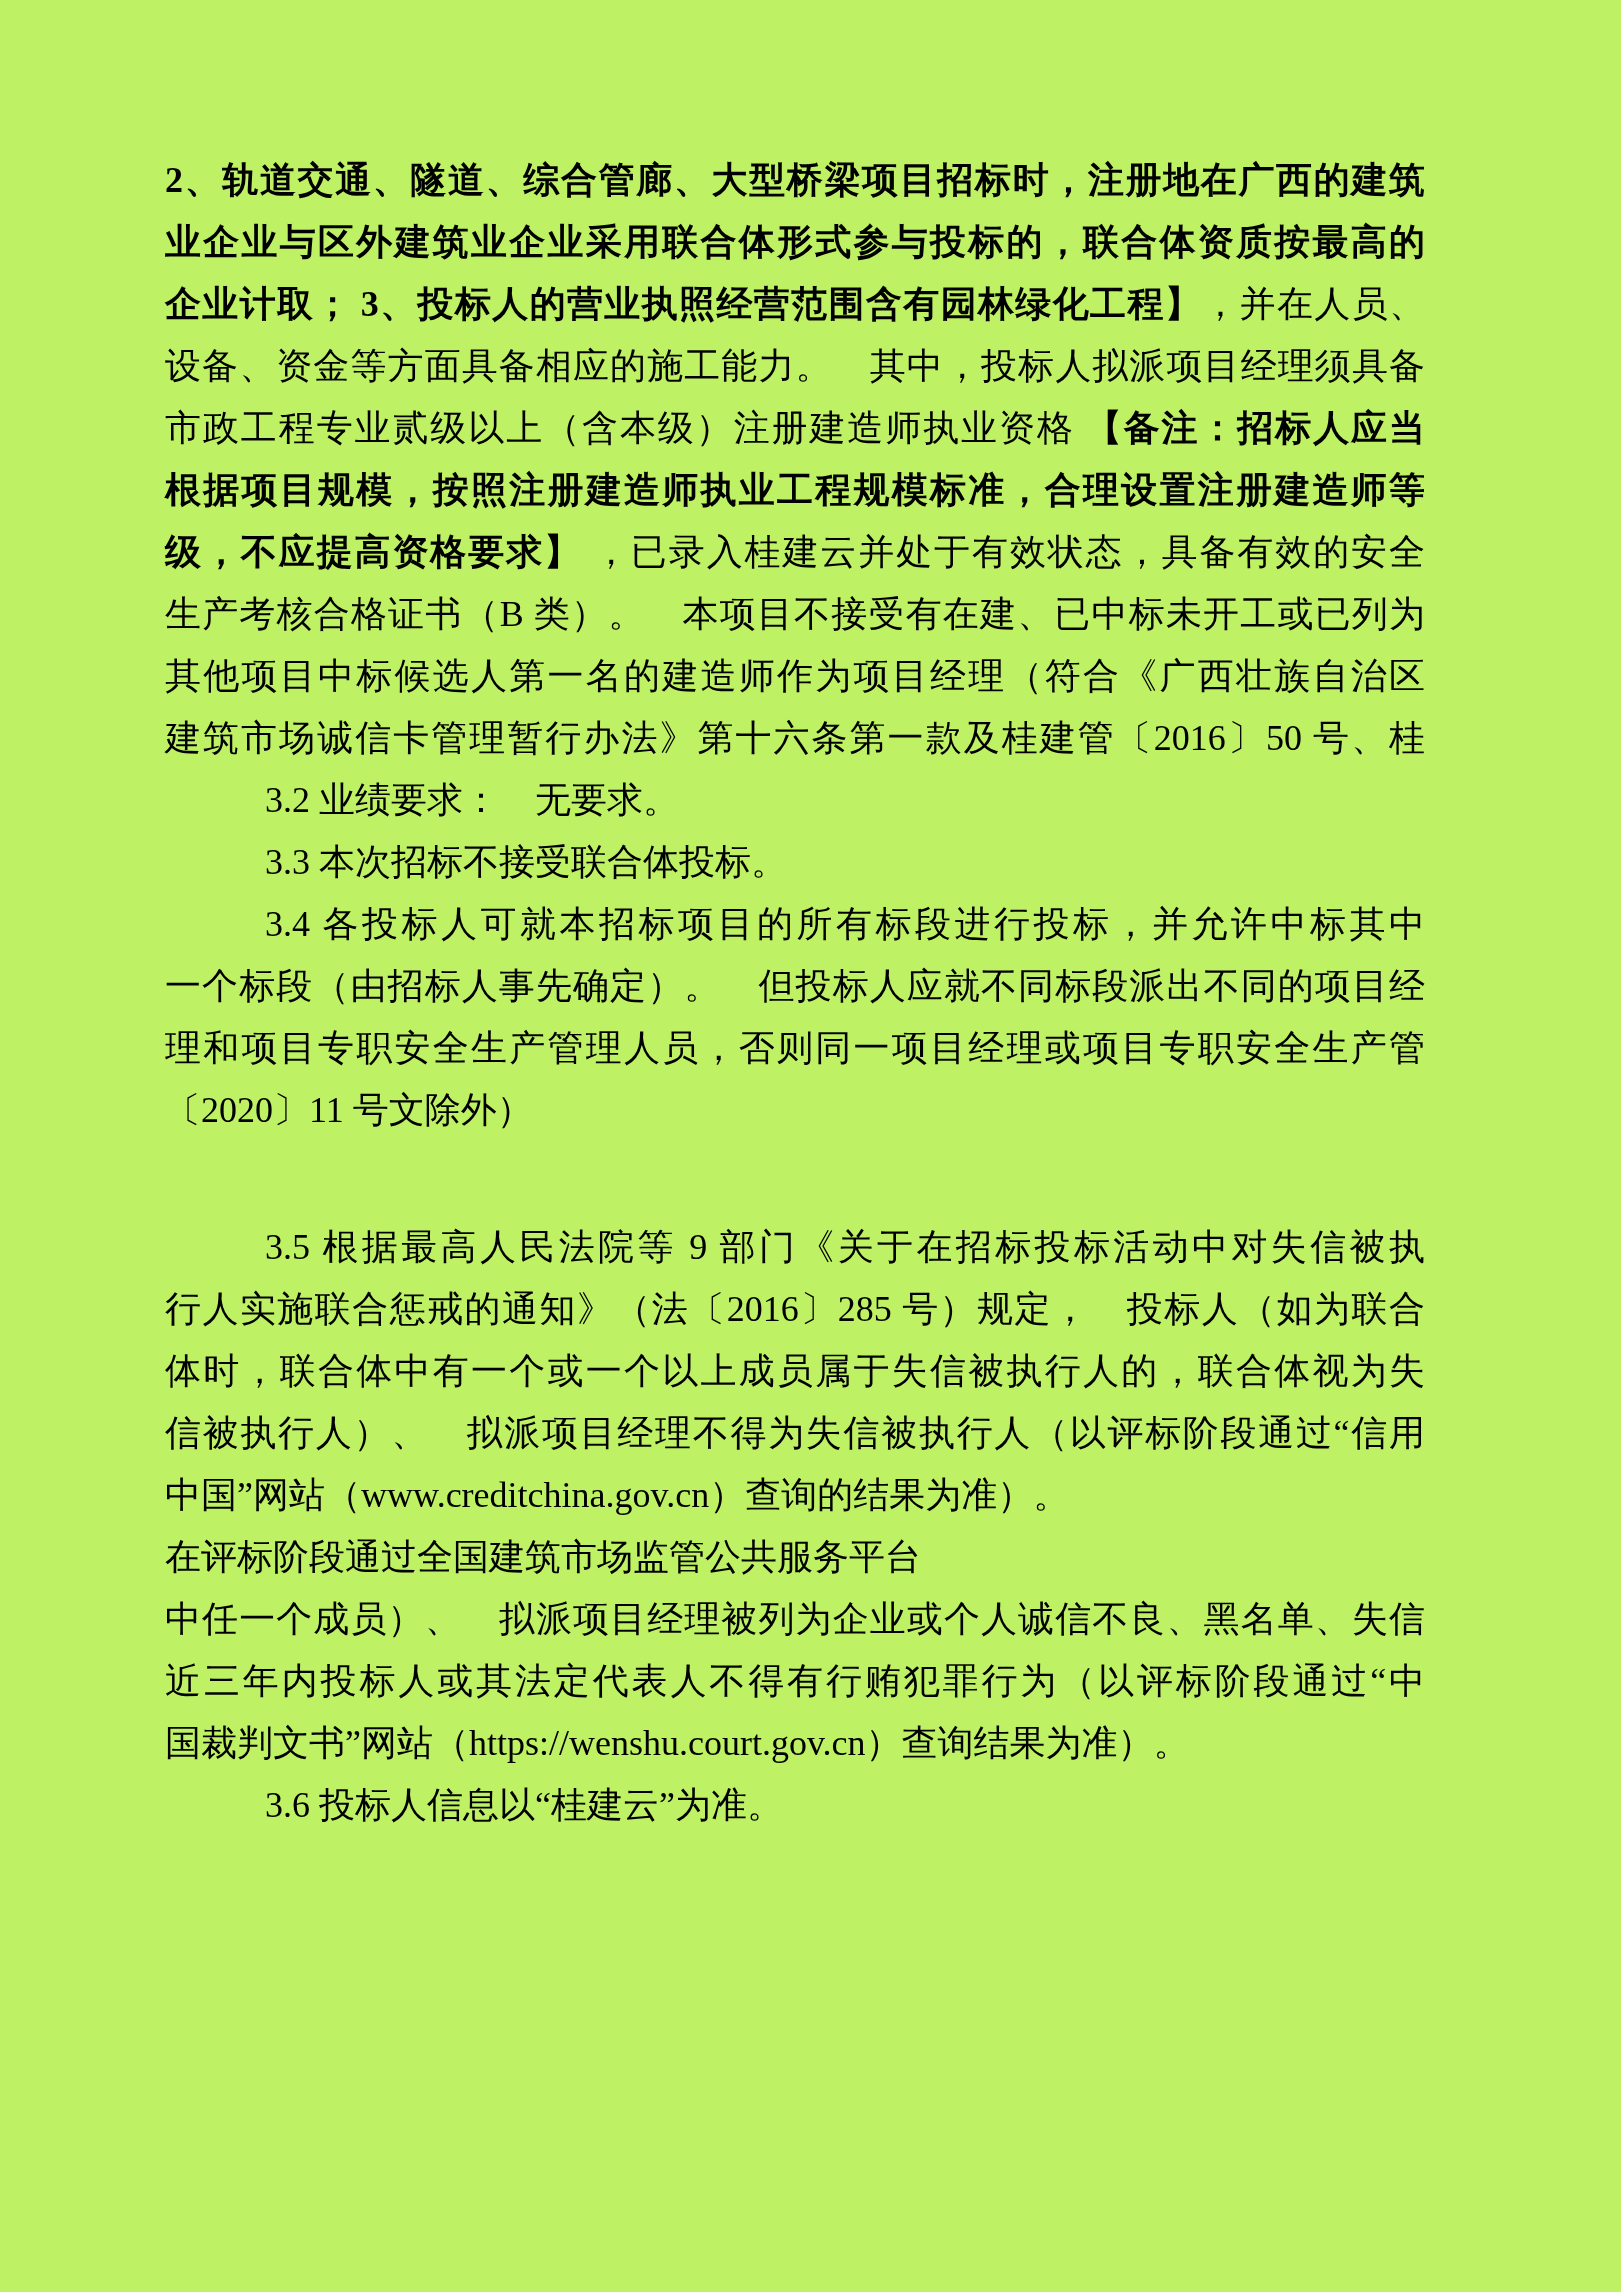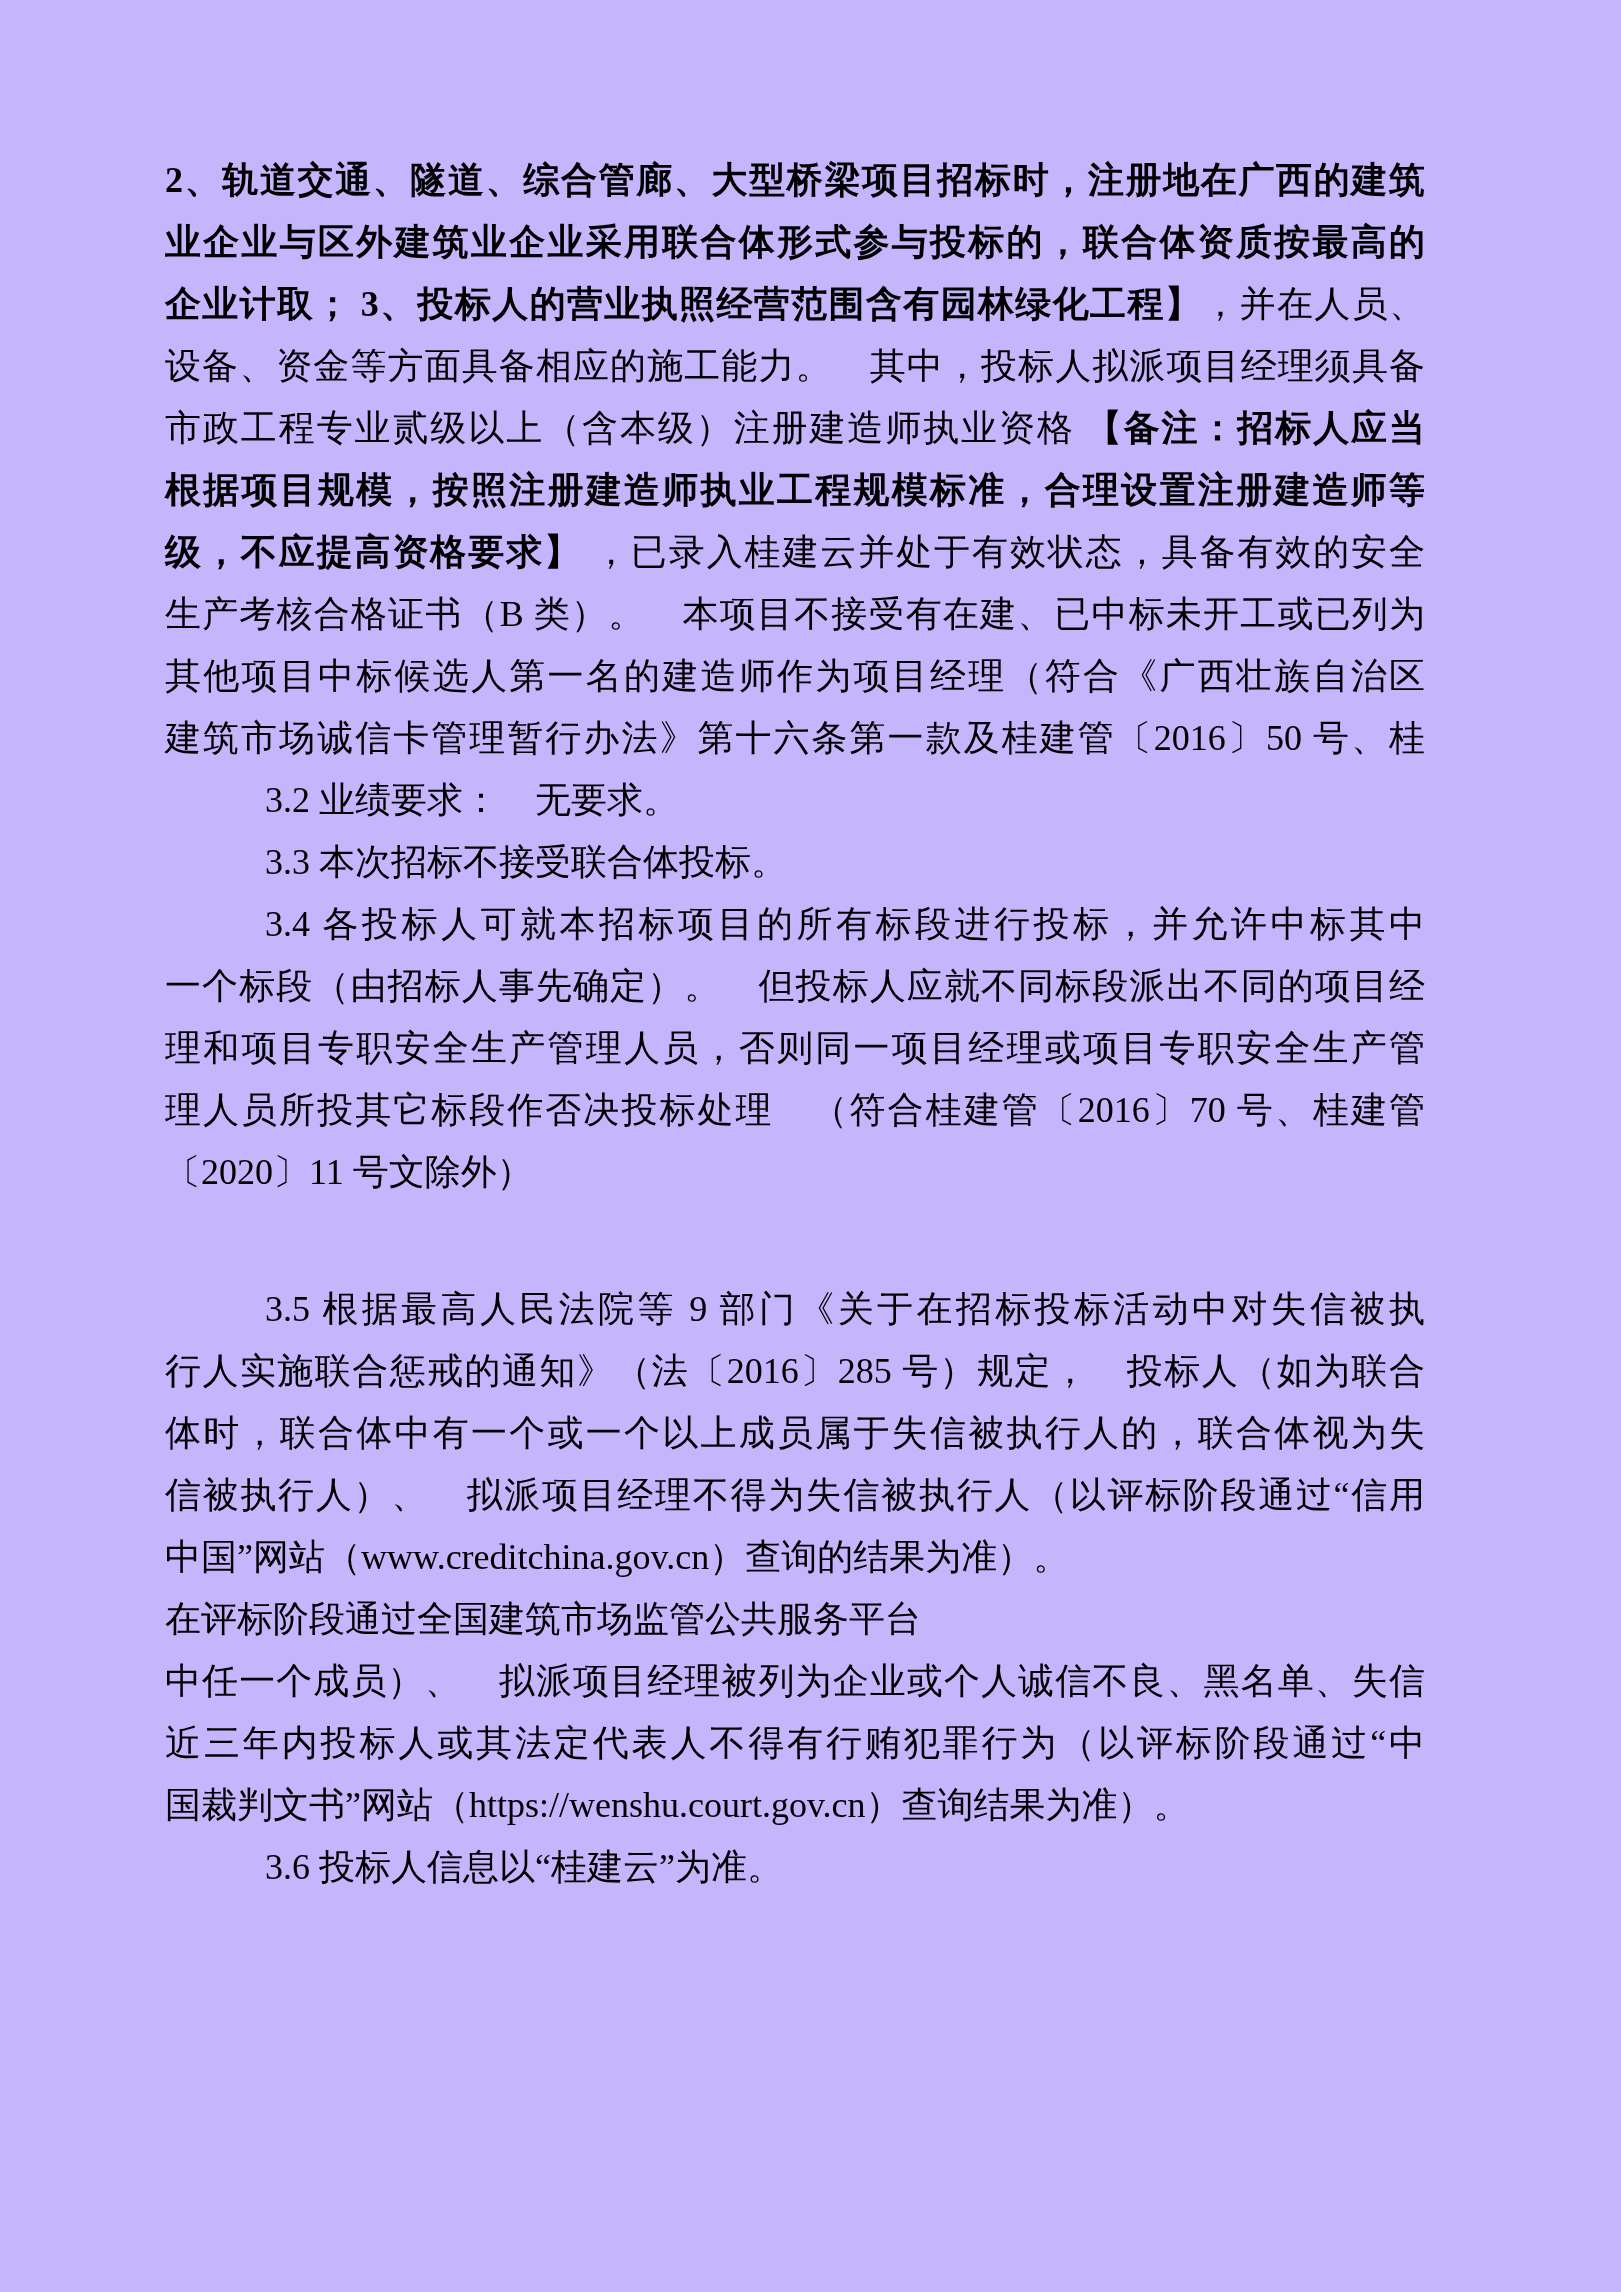--- a/index.html
+++ b/index.html
@@ -4,21 +4,21 @@
 <style>
   html, body {
     margin: 0;
     padding: 0;
     background: #ffffff;
   }
   .page {
     position: relative;
     width: 1621px;
     height: 2293px;
-    background: #c4b5fd;
+    background: #bef264;
     overflow: hidden;
     font-family: "Liberation Serif", "DejaVu Serif", serif;
     color: #000000;
   }
   .doc {
     position: absolute;
     left: 165px;
     top: 149px;
     width: 1260px;
   }
@@ -56,21 +56,20 @@
       <div class="line flush"><span class="b">根据项目规模，按照注册建造师执业工程规模标准，合理设置注册建造师等</span></div>
       <div class="line flush"><span class="b">级，不应提高资格要求】</span><span> ，已录入桂建云并处于有效状态，具备有效的安全</span></div>
       <div class="line flush"><span>生产考核合格证书（B 类）。　本项目不接受有在建、已中标未开工或已列为</span></div>
       <div class="line flush"><span>其他项目中标候选人第一名的建造师作为项目经理（符合《广西壮族自治区</span></div>
       <div class="line flush"><span>建筑市场诚信卡管理暂行办法》第十六条第一款及桂建管〔2016〕50 号、桂</span></div>
       <div class="line indent"><span>3.2 业绩要求：　无要求。</span></div>
       <div class="line indent"><span>3.3 本次招标不接受联合体投标。</span></div>
       <div class="line flush indent"><span>3.4 各投标人可就本招标项目的所有标段进行投标，并允许中标其中</span></div>
       <div class="line flush"><span>一个标段（由招标人事先确定）。　但投标人应就不同标段派出不同的项目经</span></div>
       <div class="line flush"><span>理和项目专职安全生产管理人员，否则同一项目经理或项目专职安全生产管</span></div>
-      <div class="line flush"><span>理人员所投其它标段作否决投标处理　（符合桂建管〔2016〕70 号、桂建管</span></div>
       <div class="line"><span>〔2020〕11 号文除外）</span></div>
       <div class="blank"></div>
       <div class="line flush indent"><span>3.5 根据最高人民法院等 9 部门《关于在招标投标活动中对失信被执</span></div>
       <div class="line flush"><span>行人实施联合惩戒的通知》（法〔2016〕285 号）规定，　投标人（如为联合</span></div>
       <div class="line flush"><span>体时，联合体中有一个或一个以上成员属于失信被执行人的，联合体视为失</span></div>
       <div class="line flush"><span>信被执行人）、　拟派项目经理不得为失信被执行人（以评标阶段通过“信用</span></div>
       <div class="line"><span>中国”网站（www.creditchina.gov.cn）查询的结果为准）。</span></div>
       <div class="line"><span>在评标阶段通过全国建筑市场监管公共服务平台</span></div>
       <div class="line flush"><span>中任一个成员）、　拟派项目经理被列为企业或个人诚信不良、黑名单、失信</span></div>
       <div class="line flush"><span>近三年内投标人或其法定代表人不得有行贿犯罪行为（以评标阶段通过“中</span></div>

